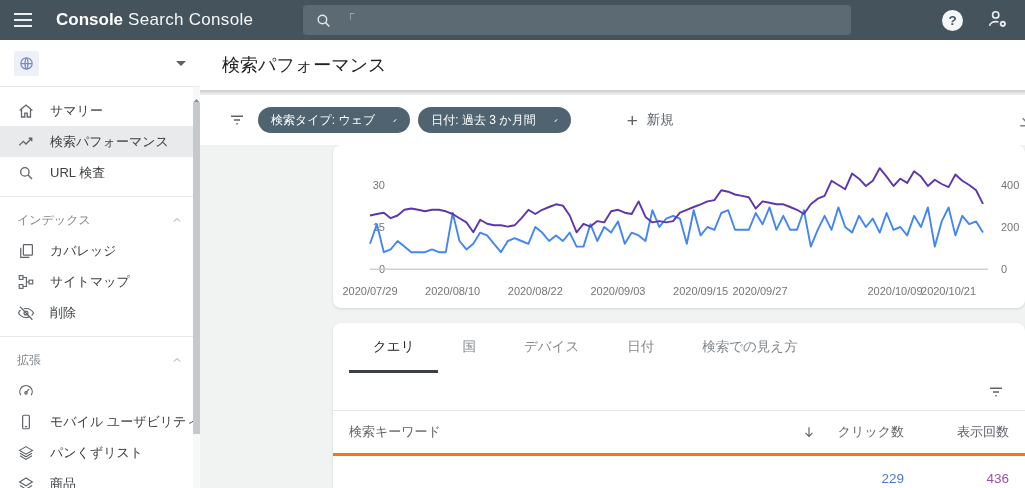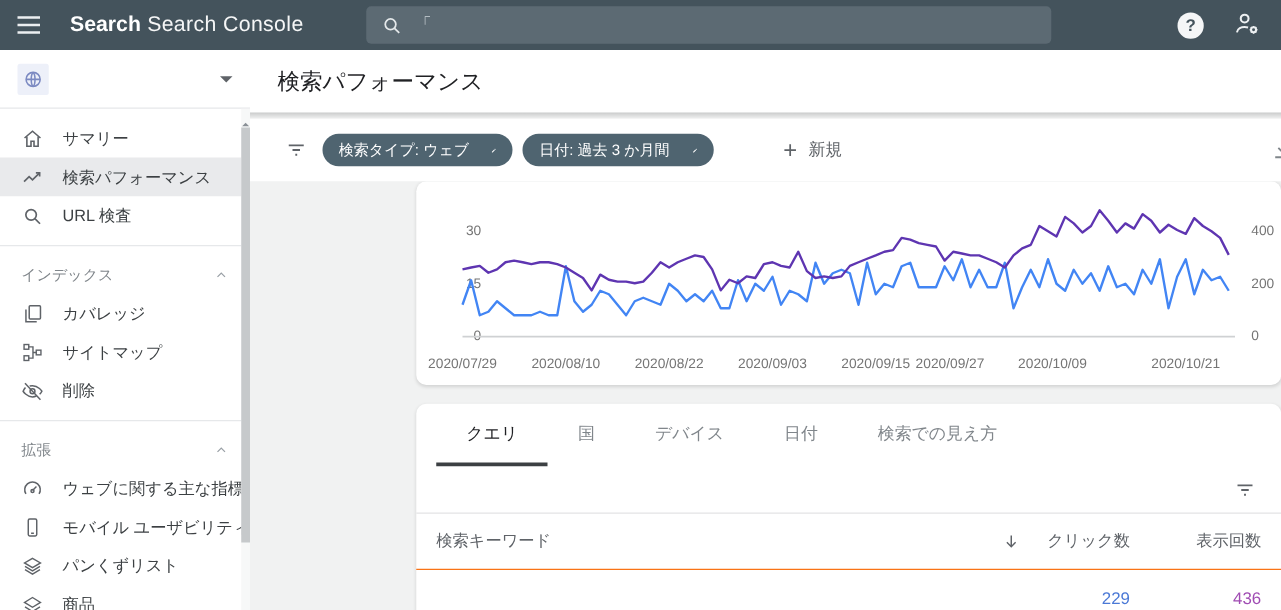--- a/index.html
+++ b/index.html
@@ -86,41 +86,41 @@
 
   
   .table-card { margin-top:15px; flex:1; border-radius:8px 8px 0 0; display:flex; flex-direction:column; }
   .tabs { display:flex; padding-left:16px; height:50px; flex:none; }
   .tab { padding:0 24px; line-height:47px; font-size:13.5px; color:#80868b; cursor:pointer;
     border-bottom:3px solid transparent; white-space:nowrap; }
   .tab.active { color:#202124; border-bottom-color:#3c4043; }
   .tfilter-row { height:37px; flex:none; display:flex; align-items:center; justify-content:flex-end;
     padding-right:20px; }
   .thead { height:46px; flex:none; display:flex; align-items:center; padding:0 16px;
-    border-top:1px solid #e3e4e5; border-bottom:1px solid #f97316; font-size:13px; color:#5f6368; }
+    border-top:1px solid #e3e4e5; border-bottom:3px solid #f97316; font-size:13px; color:#5f6368; }
   .col-kw { flex:1; }
   .col-clicks { width:120px; text-align:right; display:flex; justify-content:flex-end; align-items:center; gap:22px; }
   .col-imp { width:105px; text-align:right; }
   .thead .col-clicks { cursor:pointer; }
   .thead svg { width:14px; height:14px; color:#5f6368; }
   .trow { height:44px; flex:none; display:flex; align-items:center; padding:0 16px; font-size:13.5px; }
 </style>
 </head>
 <body>
 
 <div class="root">
 
   <div class="topbar">
     <div class="hamburger">
         <span></span>
         <span></span>
         <span></span>
       </div>
     <div class="logo">
-      <span class="g1">Search</span><span class="g2">Search Console</span>
+      <span class="g1">Console</span><span class="g2">Search Console</span>
     </div>
     <div class="searchbox">
       <svg viewBox="0 0 24 24" fill="none" stroke="#e4e8ea" stroke-width="2">
           <circle cx="10.5" cy="10.5" r="6"></circle>
           <path d="M15 15l5.3 5.3"></path>
         </svg>
       <span class="pfx">「</span>
       <span class="gap"></span>
     </div>
     <div class="topbar-right">
@@ -206,21 +206,20 @@
           <span style="margin-left:auto;width:12px;height:12px;color:#9aa0a6"><svg viewBox="0 0 24 24" fill="none" stroke="currentColor" stroke-width="2">
               <path d="M6 15l6-6 6 6"></path>
             </svg></span>
         </div>
         <div class="nav-item">
           <span class="ic"><svg viewBox="0 0 24 24" fill="none" stroke="currentColor" stroke-width="1.6">
               <path d="M5 17.5a8.3 8.3 0 1 1 14 0"></path>
               <path d="M12 13.8l4.2-4.2"></path>
               <circle cx="12" cy="14.5" r="1.6"></circle>
             </svg></span>
-          <span>ウェブに関する主な指標</span>
         </div>
         <div class="nav-item">
           <span class="ic"><svg viewBox="0 0 24 24" fill="none" stroke="currentColor" stroke-width="1.6">
               <rect x="7.5" y="3" width="9" height="18" rx="1.5"></rect>
               <path d="M10.5 18.2h3"></path>
             </svg></span>
           <span>モバイル ユーザビリティ</span>
         </div>
         <div class="nav-item">
           <span class="ic"><svg viewBox="0 0 24 24" fill="none" stroke="currentColor" stroke-width="1.5">
@@ -307,21 +306,21 @@
               <polyline points="0.0,91.8 6.9,72.2 13.8,100.2 20.7,97.4 27.6,89.0 34.4,94.6 41.3,100.2 48.2,100.2 55.1,100.2 62.0,97.4 68.9,100.2 75.8,100.2 82.7,61.0 89.5,89.0 96.4,97.4 103.3,91.8 110.2,80.6 117.1,83.4 124.0,91.8 130.9,100.2 137.8,89.0 144.6,86.2 151.5,89.0 158.4,91.8 165.3,75.0 172.2,80.6 179.1,89.0 186.0,83.4 192.9,89.0 199.7,80.6 206.6,94.6 213.5,94.6 220.4,72.2 227.3,89.0 234.2,75.0 241.1,80.6 248.0,69.4 254.8,91.8 261.7,80.6 268.6,83.4 275.5,89.0 282.4,58.2 289.3,75.0 296.2,66.6 303.1,63.8 309.9,66.6 316.8,91.8 323.7,58.2 330.6,83.4 337.5,75.0 344.4,77.8 351.3,61.0 358.2,58.2 365.0,77.8 371.9,77.8 378.8,77.8 385.7,61.0 392.6,72.2 399.5,55.4 406.4,77.8 413.3,63.8 420.1,77.8 427.0,77.8 433.9,58.2 440.8,94.6 447.7,77.8 454.6,63.8 461.5,77.8 468.4,55.4 475.2,75.0 482.1,80.6 489.0,63.8 495.9,75.0 502.8,66.6 509.7,80.6 516.6,61.0 523.5,77.8 530.3,75.0 537.2,83.4 544.1,63.8 551.0,75.0 557.9,55.4 564.8,94.6 571.7,69.4 578.6,55.4 585.4,83.4 592.3,63.8 599.2,72.2 606.1,69.4 613.0,80.6" fill="none" stroke="#4285f4" stroke-width="1.9" stroke-linejoin="round"></polyline>
               <polyline points="0.0,63.5 6.9,62.0 13.8,60.7 20.7,66.2 27.6,63.5 34.4,57.8 41.3,56.5 48.2,57.8 55.1,59.3 62.0,57.8 68.9,57.8 75.8,59.3 82.7,62.0 89.5,66.2 96.4,70.4 103.3,80.3 110.2,67.7 117.1,71.8 124.0,73.3 130.9,73.3 137.8,74.6 144.6,73.3 151.5,66.2 158.4,57.8 165.3,62.0 172.2,57.8 179.1,55.0 186.0,52.3 192.9,53.6 199.7,63.5 206.6,80.3 213.5,71.8 220.4,74.6 227.3,69.1 234.2,70.4 241.1,59.3 248.0,57.8 254.8,60.7 261.7,62.0 268.6,49.4 275.5,64.9 282.4,70.4 289.3,69.1 296.2,70.4 303.1,69.1 309.9,60.7 316.8,57.8 323.7,55.0 330.6,52.3 337.5,49.4 344.4,48.1 351.3,38.3 358.2,39.7 365.0,42.5 371.9,43.9 378.8,45.2 385.7,56.5 392.6,49.4 399.5,50.8 406.4,52.3 413.3,52.3 420.1,55.0 427.0,57.8 433.9,62.0 440.8,52.3 447.7,46.7 454.6,43.9 461.5,28.8 468.4,33.0 475.2,37.2 482.1,21.5 489.0,26.7 495.9,34.0 502.8,28.8 509.7,16.2 516.6,24.6 523.5,34.0 530.3,26.7 537.2,30.9 544.1,19.3 551.0,24.6 557.9,34.0 564.8,27.8 571.7,32.0 578.6,35.1 585.4,22.5 592.3,28.8 599.2,33.0 606.1,38.3 613.0,51.9" fill="none" stroke="#5e35b1" stroke-width="1.9" stroke-linejoin="round"></polyline>
             </svg>
           <div id="xticks">
               <span class="xtick" style="left: 0px;">2020/07/29</span>
               <span class="xtick" style="left: 82.6517px; text-align: right;">2020/08/10</span>
               <span class="xtick" style="left: 165.303px;">2020/08/22</span>
               <span class="xtick" style="left: 247.955px;">2020/09/03</span>
               <span class="xtick" style="left: 330.607px;">2020/09/15</span>
               <span class="xtick" style="left: 390px;">2020/09/27</span>
-              <span class="xtick" style="left: 472px;">2020/10/09</span>
+              <span class="xtick" style="left: 525px;">2020/10/09</span>
               <span class="xtick" style="left: 578.562px;">2020/10/21</span>
             </div>
         </div>
       </div>
 
       <div class="card table-card">
         <div class="tabs" id="tabs">
             <div class="tab active">クエリ</div>
             <div class="tab">国</div>
             <div class="tab">デバイス</div>

